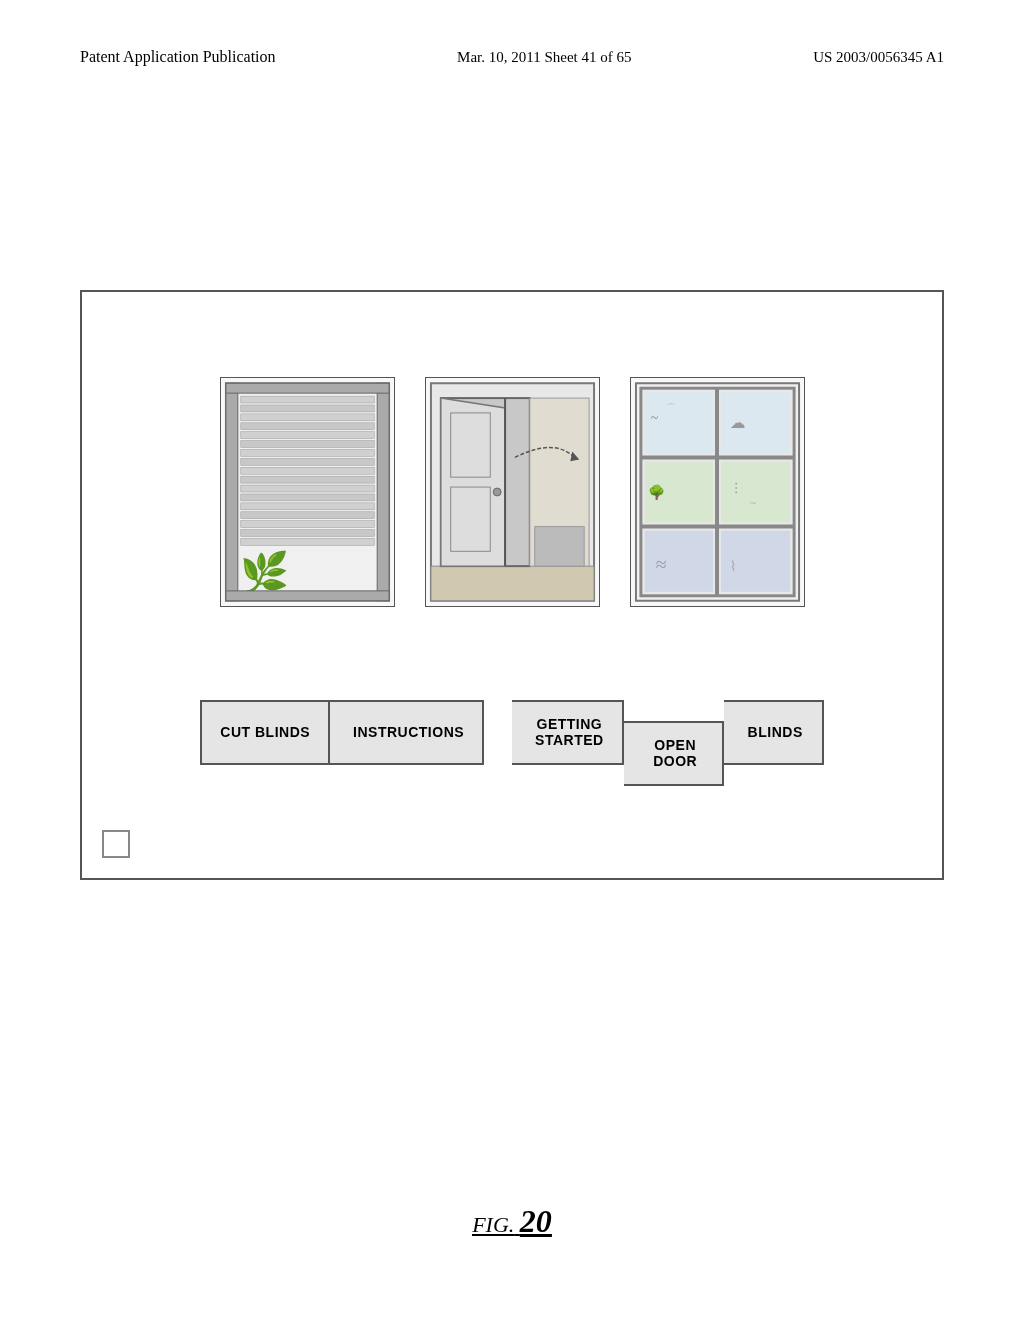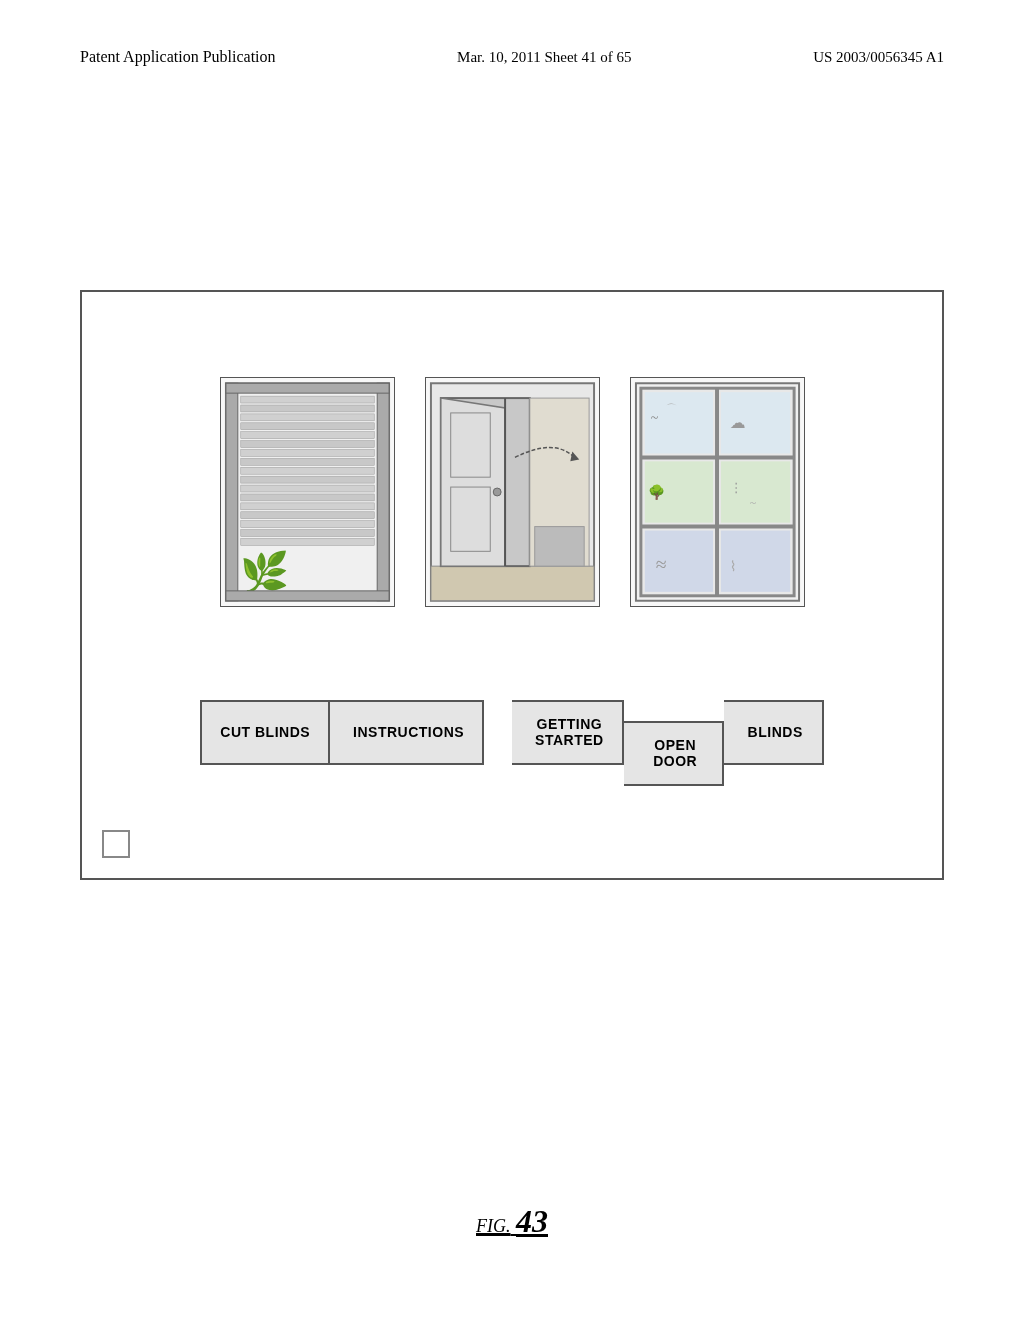--- a/index.html
+++ b/index.html
@@ -136,21 +136,21 @@
       right: 0;
       text-align: center;
       font-size: 22px;
       font-style: italic;
       text-decoration: underline;
       font-family: 'Times New Roman', Times, serif;
     }
 
     .fig-text {
       font-style: italic;
-      font-size: 18px;
+      font-size: 22px;
       text-decoration: underline;
     }
 
     .fig-number {
       font-style: italic;
       font-size: 32px;
       font-weight: bold;
       text-decoration: underline;
     }
 
@@ -280,14 +280,14 @@
 DOOR</button>
     <button class="nav-button">BLINDS</button>
   </div>
 
   <div class="bottom-square"></div>
 
 </div>
 
 <div class="figure-label">
   <span class="fig-text">FIG.</span>
-  <span class="fig-number">43</span>
+  <span class="fig-number">20</span>
 </div>
 
 </body></html>

